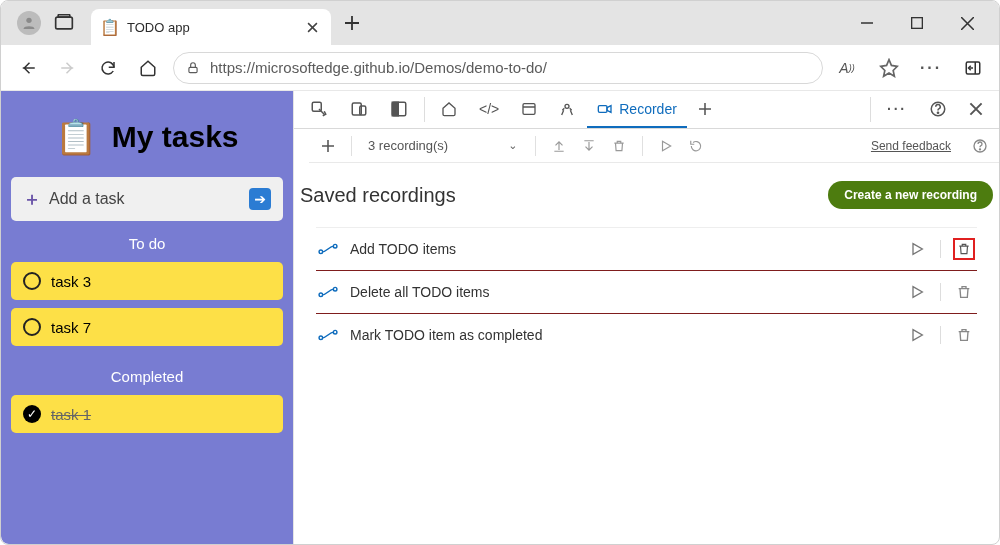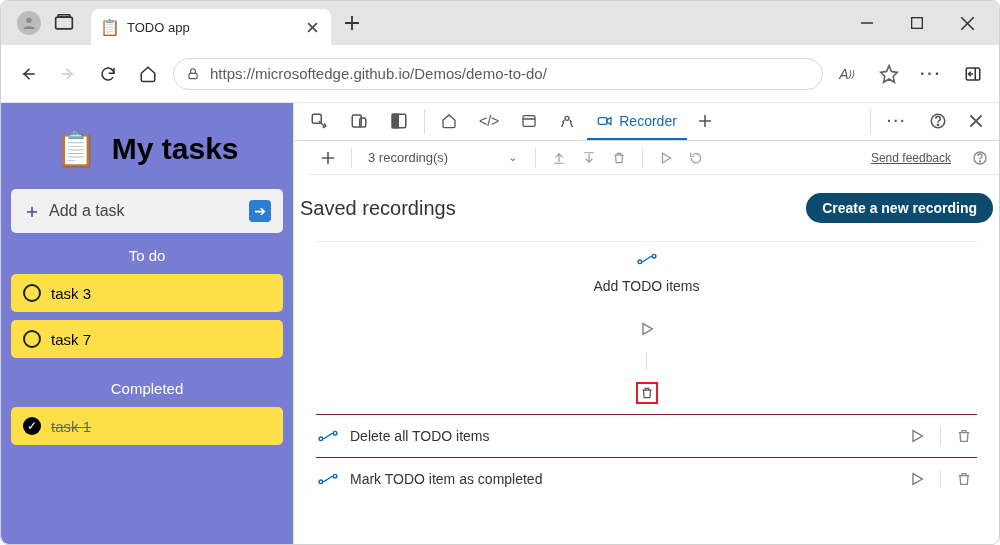--- a/index.html
+++ b/index.html
@@ -49,21 +49,21 @@
   }
   .tab-title { font-size: 13px; color:#2b2b2b; flex:1;}
   .tab-close { width:18px;height:18px;display:flex;align-items:center;justify-content:center;color:#444;}
   .new-tab-btn { width:30px;height:30px;display:flex;align-items:center;justify-content:center;color:#333;}
   .titlebar .spacer { flex:1; }
   .win-controls { display:flex; gap:22px; padding-right:10px;}
   .win-btn { width:28px;height:28px;display:flex;align-items:center;justify-content:center;color:#333;}
 
   
   .toolbar {
-    height: 58px;
+    height: 46px;
     background: #fff;
     border-bottom: 1px solid #e8e8e8;
     display: flex;
     align-items: center;
     gap: 10px;
     padding: 0 12px;
   }
   .nav-btn { width:30px;height:30px;display:flex;align-items:center;justify-content:center;color:#444;}
   .nav-btn.disabled { color:#bbb; }
   .omnibox {
@@ -144,30 +144,30 @@
   .chev {font-size:11px;color:#666;}
   .tb-icon { width:22px;height:22px;display:flex;align-items:center;justify-content:center;color:#888;}
   .send-fb { margin-left:auto;text-decoration:underline;color:#555;font-size:12px;}
 
   .rec-header {
     display:flex;align-items:center;justify-content:space-between;
     padding:18px 6px 8px;
   }
   .rec-title { font-size:20px;color:#333;}
   .create-btn {
-    background:#0c4a6e;color:#fff;border:none;border-radius:15px;
-    padding:7px 16px;font-size:14px;font-weight:600;
+    background:#4d7c0f;color:#fff;border:none;border-radius:15px;
+    padding:7px 16px;font-size:12px;font-weight:600;
   }
   .rec-list { padding:10px 22px; }
   .rec-row {
     display:flex;align-items:center;gap:12px;
     padding:10px 2px;border-top:1px solid #7f1d1d;
     font-size:14px;color:#333;
   }
-  .rec-row:first-child { border-top:1px solid #eee;flex-direction:column;}
+  .rec-row:first-child { border-top:1px solid #eee;}
   .flow-icon { color:#0f6cbd; }
   .rec-row .spacer{flex:1;}
   .row-icon { width:22px;height:22px;display:flex;align-items:center;justify-content:center;color:#777;}
   .row-sep { width:1px;height:18px;background:#ddd;}
   .highlight-box { border:2px solid #e02020;padding:2px;}
 
   svg { display:block; }
 </style>
 </head>
 <body>

